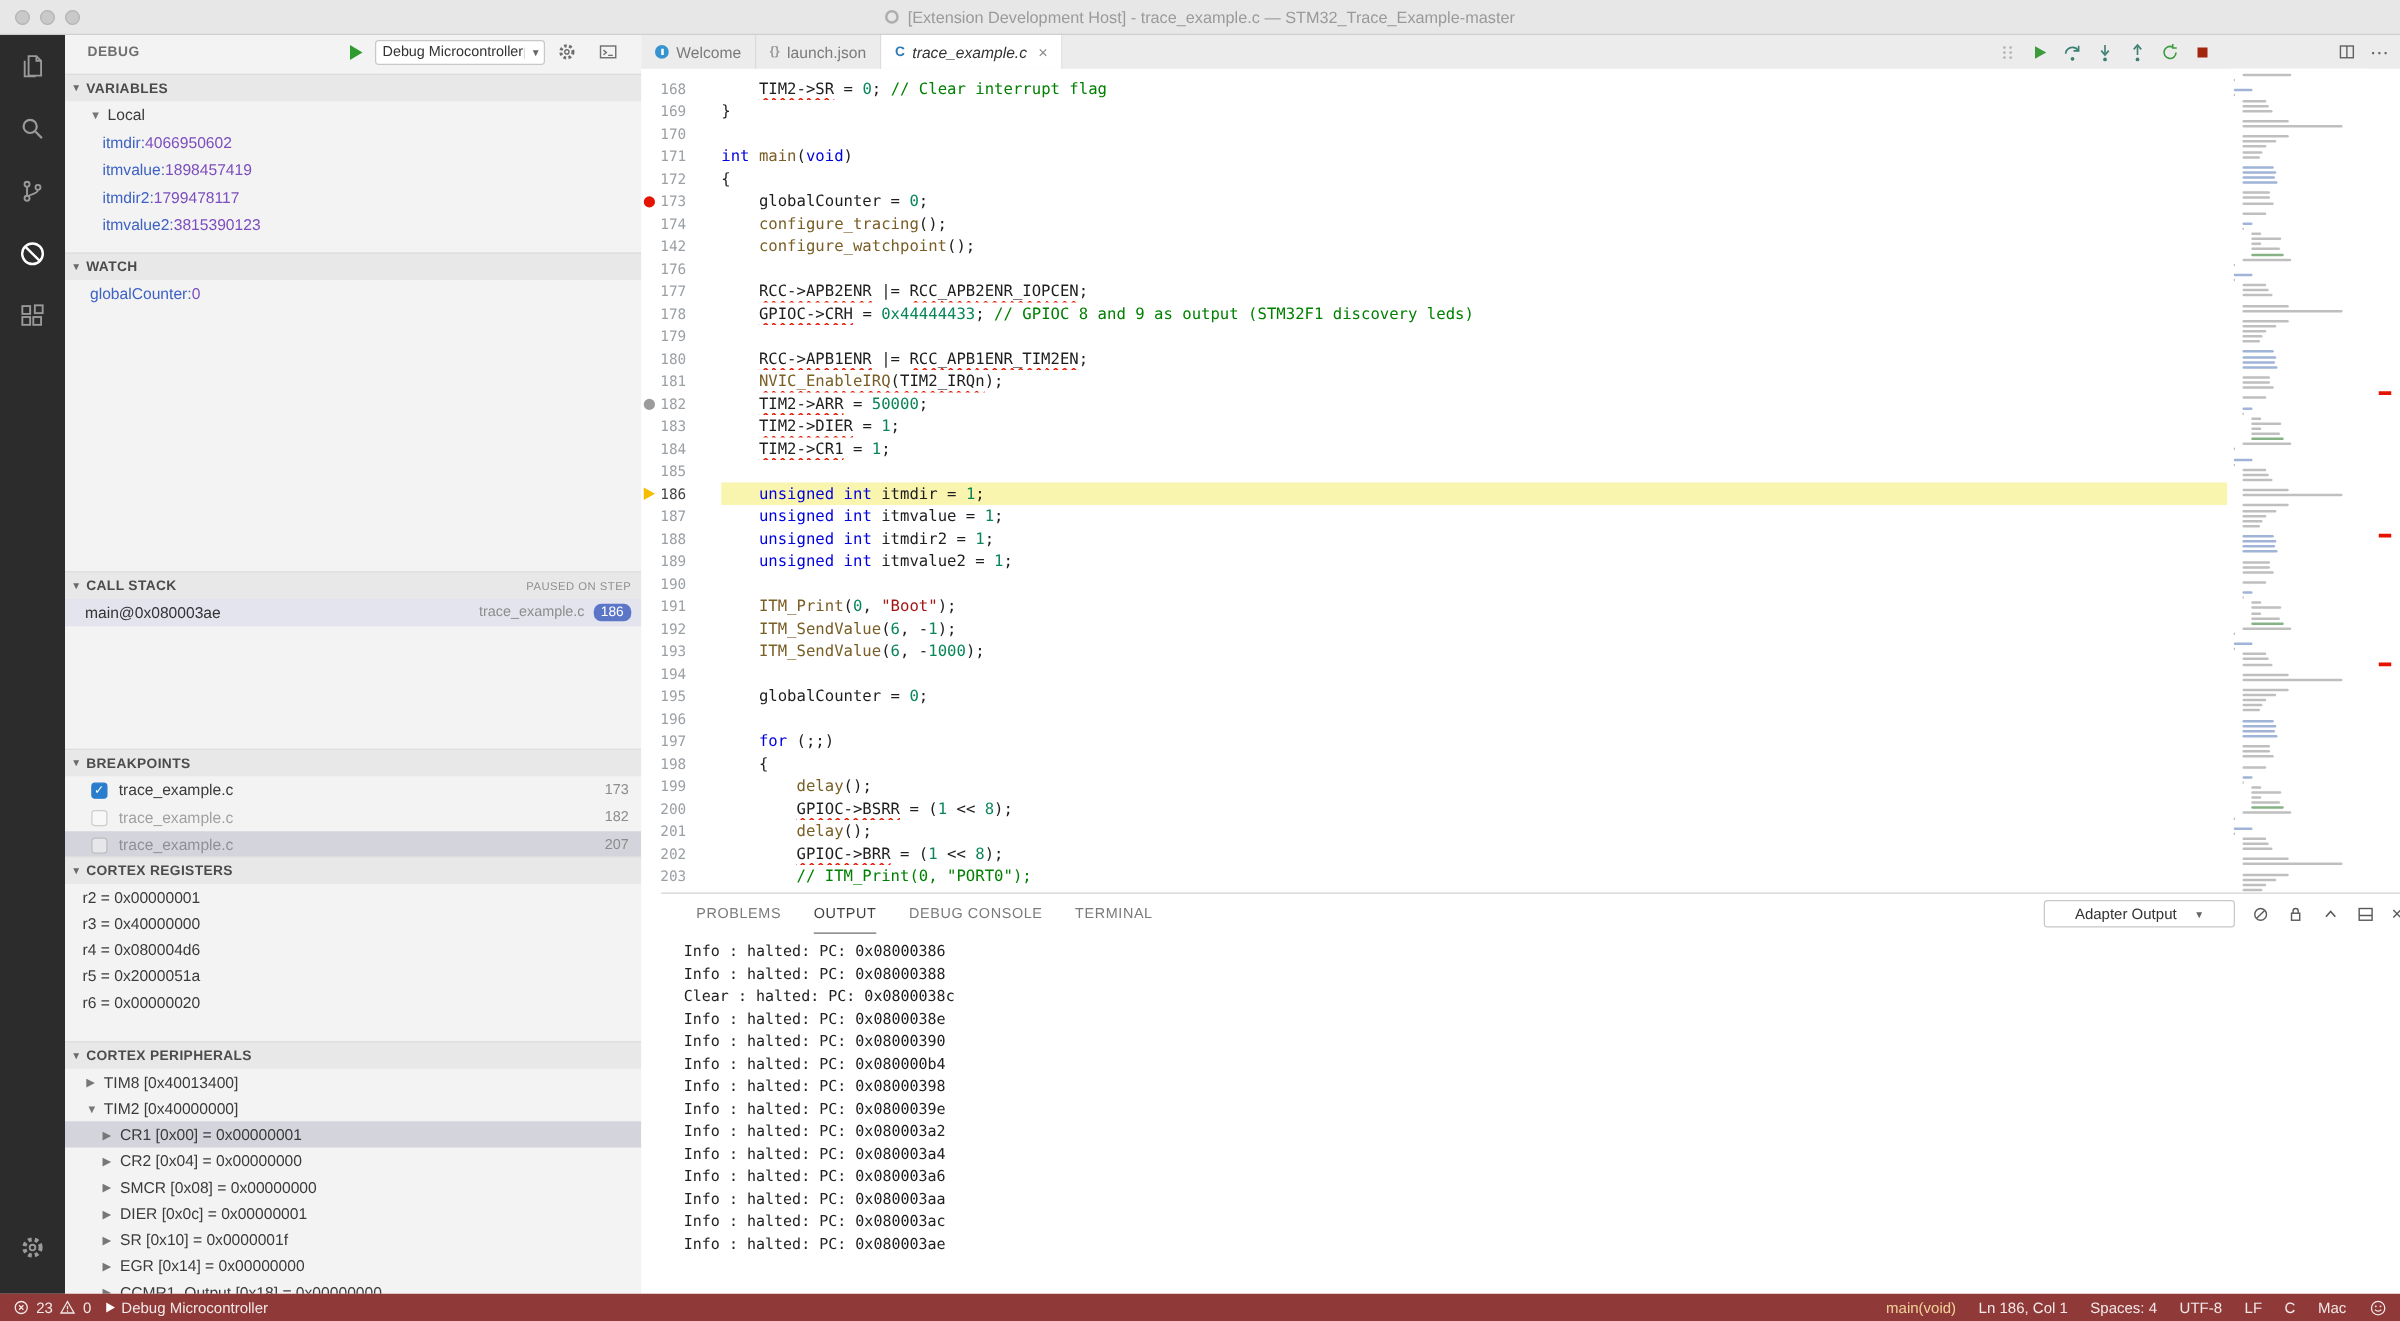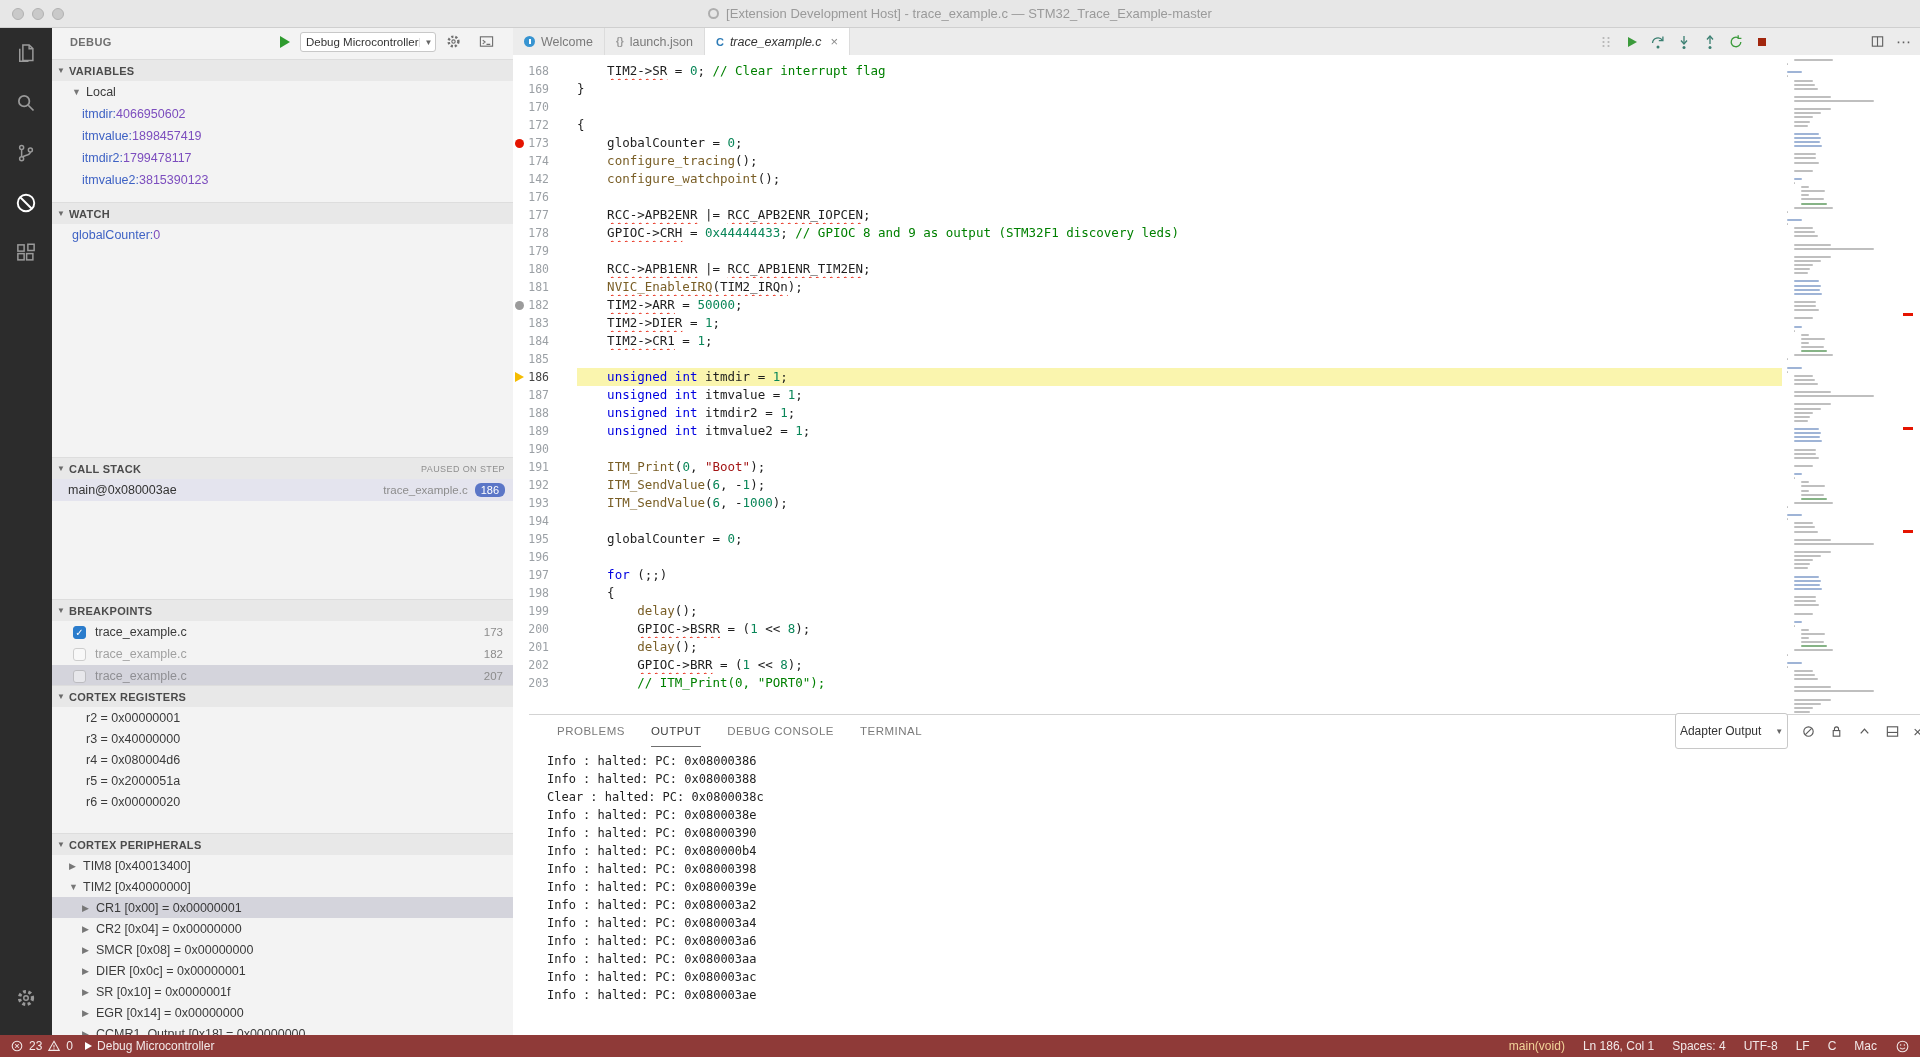--- a/index.html
+++ b/index.html
@@ -52,21 +52,21 @@
 .var-value{color:#7c4dbe}
 .frame-row{padding:0 8px 0 16px;background:#e4e4ee}
 .frame-name{flex:1;color:#333}
 .frame-file{color:#8c8c8c;font-size:11.5px;margin-right:7px}
 .frame-badge{background:#5b76c7;color:#fff;font-size:11px;border-radius:6px;padding:1px 6px}
 .bp-check{width:13px;height:13px;border:1px solid #a0a0a0;border-radius:3px;background:#fff;
   margin:0 9px 0 21px;font-size:10px;line-height:11px;text-align:center;color:#fff;flex:none}
 .bp-check.checked{background:#2a7ccc;border-color:#2a7ccc}
 .bp-file{color:#3b3b3b}
 .bp-line{margin-left:auto;margin-right:10px;color:#8c8c8c;font-size:11.5px}
-.reg-row{padding-left:34px}
+.reg-row{padding-left:14px}
 .tree1{padding-left:17px}
 .tree2{padding-left:30px}
 
 
 .editor-region{position:absolute;left:513px;top:0;width:1407px;height:100%;background:#fff}
 .tabbar{position:absolute;left:0;top:0;width:100%;height:27px;background:#ececec;display:flex}
 .tab{height:27px;display:flex;align-items:center;padding:0 11px;font-size:12.5px;color:#7a7a7a;
   border-right:1px solid #dcdcdc;gap:6px;white-space:nowrap}
 .tab.active{background:#fff;color:#333}
 .tab.active .tab-label{font-style:italic}
@@ -100,22 +100,22 @@
 .ruler{position:absolute;left:1382px;top:27px;width:25px;height:659px}
 .ruler i{position:absolute;left:8px;width:10px;height:3px;background:#e51400;display:block}
 
 
 .panel{position:absolute;left:16px;top:686px;width:1407px;height:321px;background:#fff;border-top:1px solid #d3d3d3}
 .panel-head{height:32px;display:flex;align-items:center;padding:0 14px 0 28px}
 .ptab{font-size:11.5px;letter-spacing:.5px;color:#7b7b7b;margin-right:26px;height:32px;
   display:flex;align-items:center;border-bottom:1px solid transparent}
 .ptab.active{color:#3f3f3f;border-bottom-color:#6f6f6f}
 .panel-right{margin-left:auto;display:flex;align-items:center;gap:13px;color:#5a5a5a}
-.chan-dd{height:36px;border:1px solid #c8c8c8;border-radius:3px;background:#fff;display:flex;
-  align-items:center;font-size:12px;color:#333;padding:0 4px;gap:14px}
+.chan-dd{height:22px;border:1px solid #c8c8c8;border-radius:3px;background:#fff;display:flex;
+  align-items:center;font-size:12px;color:#333;padding:0 24px;gap:14px}
 .chan-dd .chev{font-size:8px;color:#666}
 .picon{display:flex;align-items:center;color:#5a5a5a}
 .px{font-size:15px;color:#5a5a5a}
 .panel-body{position:absolute;left:0;top:32px;width:100%;height:289px;overflow:hidden;
   padding:5px 0 0 18px;font-family:"DejaVu Sans Mono",monospace}
 .out-line{height:18px;line-height:18px;font-size:12px;color:#222;white-space:pre}
 
 
 .statusbar{position:absolute;left:0;top:1035px;width:1920px;height:22px;background:#8f3a38;color:#f2e8e8;
   display:flex;align-items:center;font-size:12px;padding:0 10px}
@@ -433,20 +433,25 @@
         </div>
         <div class="code-row">
           <div class="glyph"></div>
           <div class="lnum">169</div>
           <div class="ltext"><span class="tk-p">}</span></div>
         </div>
         <div class="code-row">
           <div class="glyph"></div>
           <div class="lnum">170</div>
           <div class="ltext"></div>
+        </div>
+        <div class="code-row">
+          <div class="glyph"></div>
+          <div class="lnum">171</div>
+          <div class="ltext"><span class="tk-k">int</span><span class="tk-p"> </span><span class="tk-f">main</span><span class="tk-p">(</span><span class="tk-k">void</span><span class="tk-p">)</span></div>
         </div>
         <div class="code-row">
           <div class="glyph"></div>
           <div class="lnum">172</div>
           <div class="ltext"><span class="tk-p">{</span></div>
         </div>
         <div class="code-row">
           <div class="glyph bp-red"></div>
           <div class="lnum">173</div>
           <div class="ltext"><span class="tk-p">    globalCounter = </span><span class="tk-n">0</span><span class="tk-p">;</span></div>

